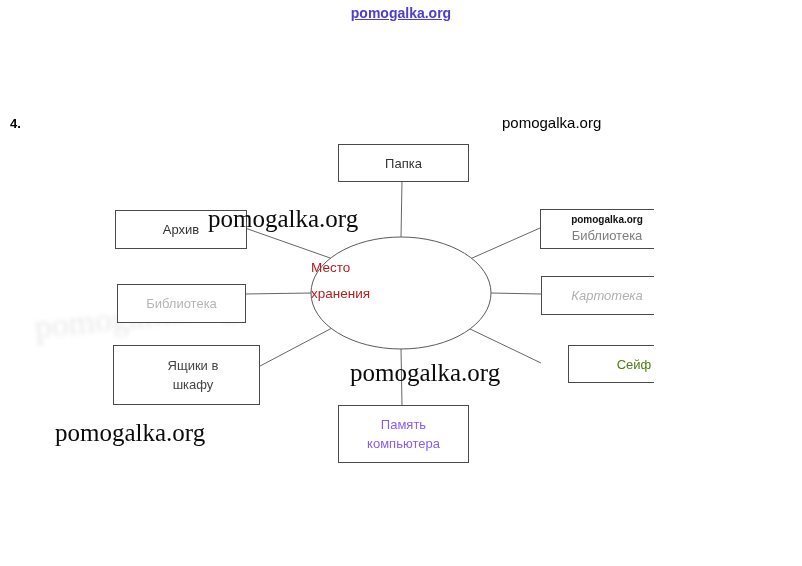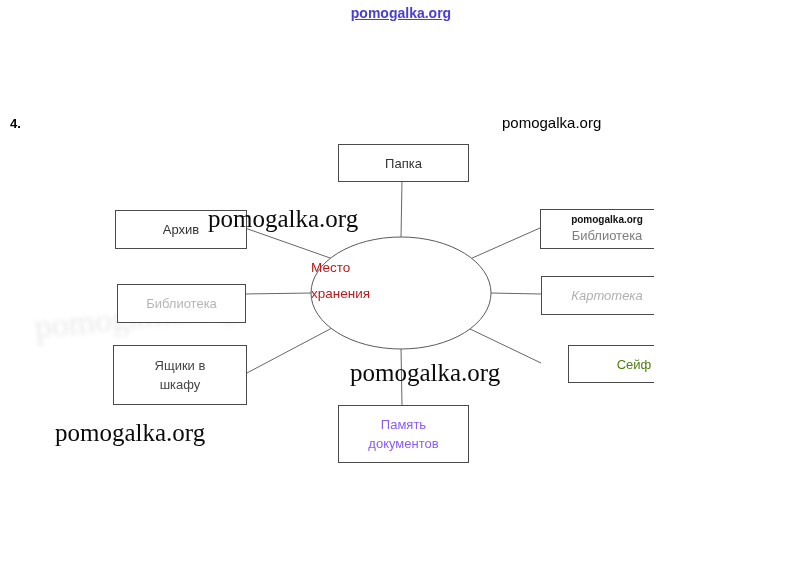--- a/index.html
+++ b/index.html
@@ -29,21 +29,21 @@
     font-size: 13px;
     color: #3a3a3a;
     line-height: 19px;
     z-index: 2;
   }
   .box-papka      { left: 338px; top: 144px; width: 129px; height: 36px; color:#333; }
   .box-arhiv      { left: 115px; top: 210px; width: 130px; height: 37px; color:#333;text-align:center; }
   .box-mediateka  { left: 540px; top: 209px; width: 132px; height: 38px; color:#7d7d7d; }
   .box-biblioteka { left: 117px; top: 284px; width: 127px; height: 37px; color:#b5b5b5; }
   .box-kartoteka  { left: 541px; top: 276px; width: 130px; height: 37px; color:#b0b0b0;font-style:italic; }
-  .box-yashiki    { left: 113px; top: 345px; width: 132px; height: 58px; color:#454545; }
+  .box-yashiki    { left: 113px; top: 345px; width: 132px; height: 58px; color:#454545;padding-left:13px; }
   .box-seyf       { left: 568px; top: 345px; width: 130px; height: 36px; color:#4d7c0f; }
   .box-pamyat     { left: 338px; top: 405px; width: 129px; height: 56px; color:#8b5cf6; }
 
   .center-label {
     position: absolute;
     left: 311px; top: 255px;
     width: 180px;
     text-align: left;
     font-size: 13.5px;
     line-height: 26px;
@@ -164,20 +164,20 @@
     <span>Ящики в</span>
     <span>шкафу</span>
   </div>
 
   <div class="node-box box-seyf">
     <span>Сейф</span>
   </div>
 
   <div class="node-box box-pamyat">
     <span>Память</span>
-    <span>документов</span>
+    <span>компьютера</span>
   </div>
 
   <div class="wm-big wm-upper-mid">pomogalka.org</div>
   <div class="wm-big wm-lower-mid">pomogalka.org</div>
   <div class="wm-big wm-bottom-left">pomogalka.org</div>
 
 </div>
 
 </body></html>

